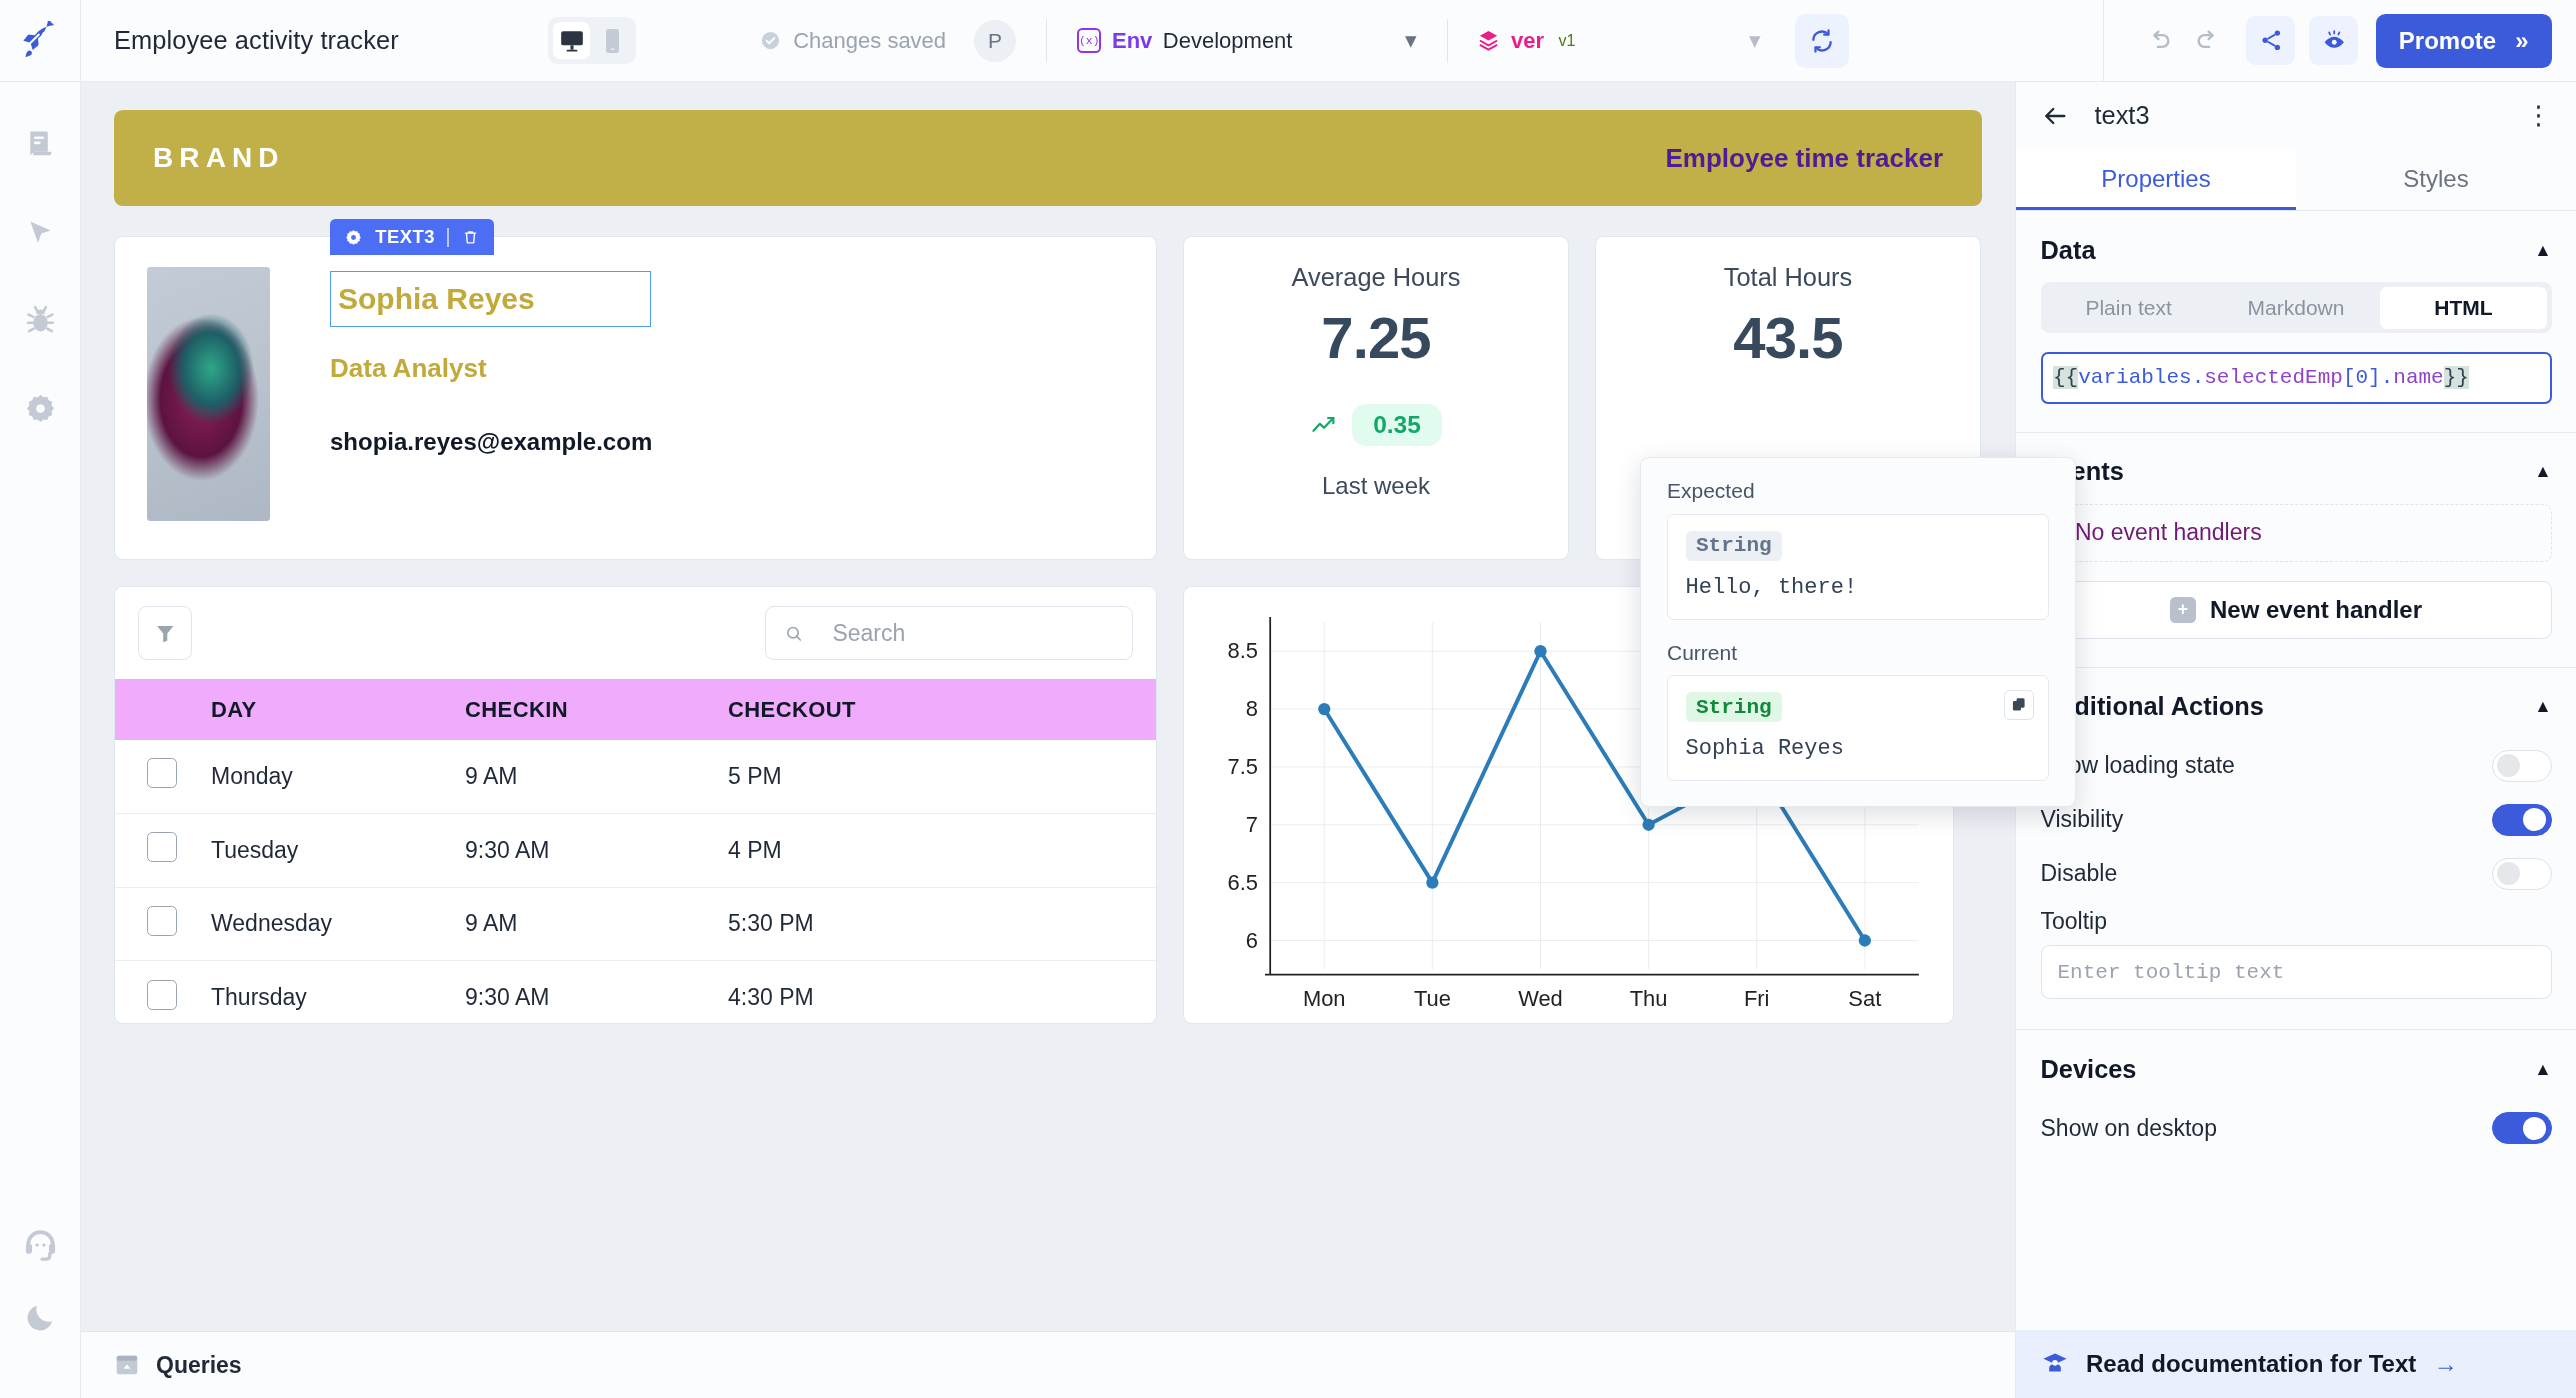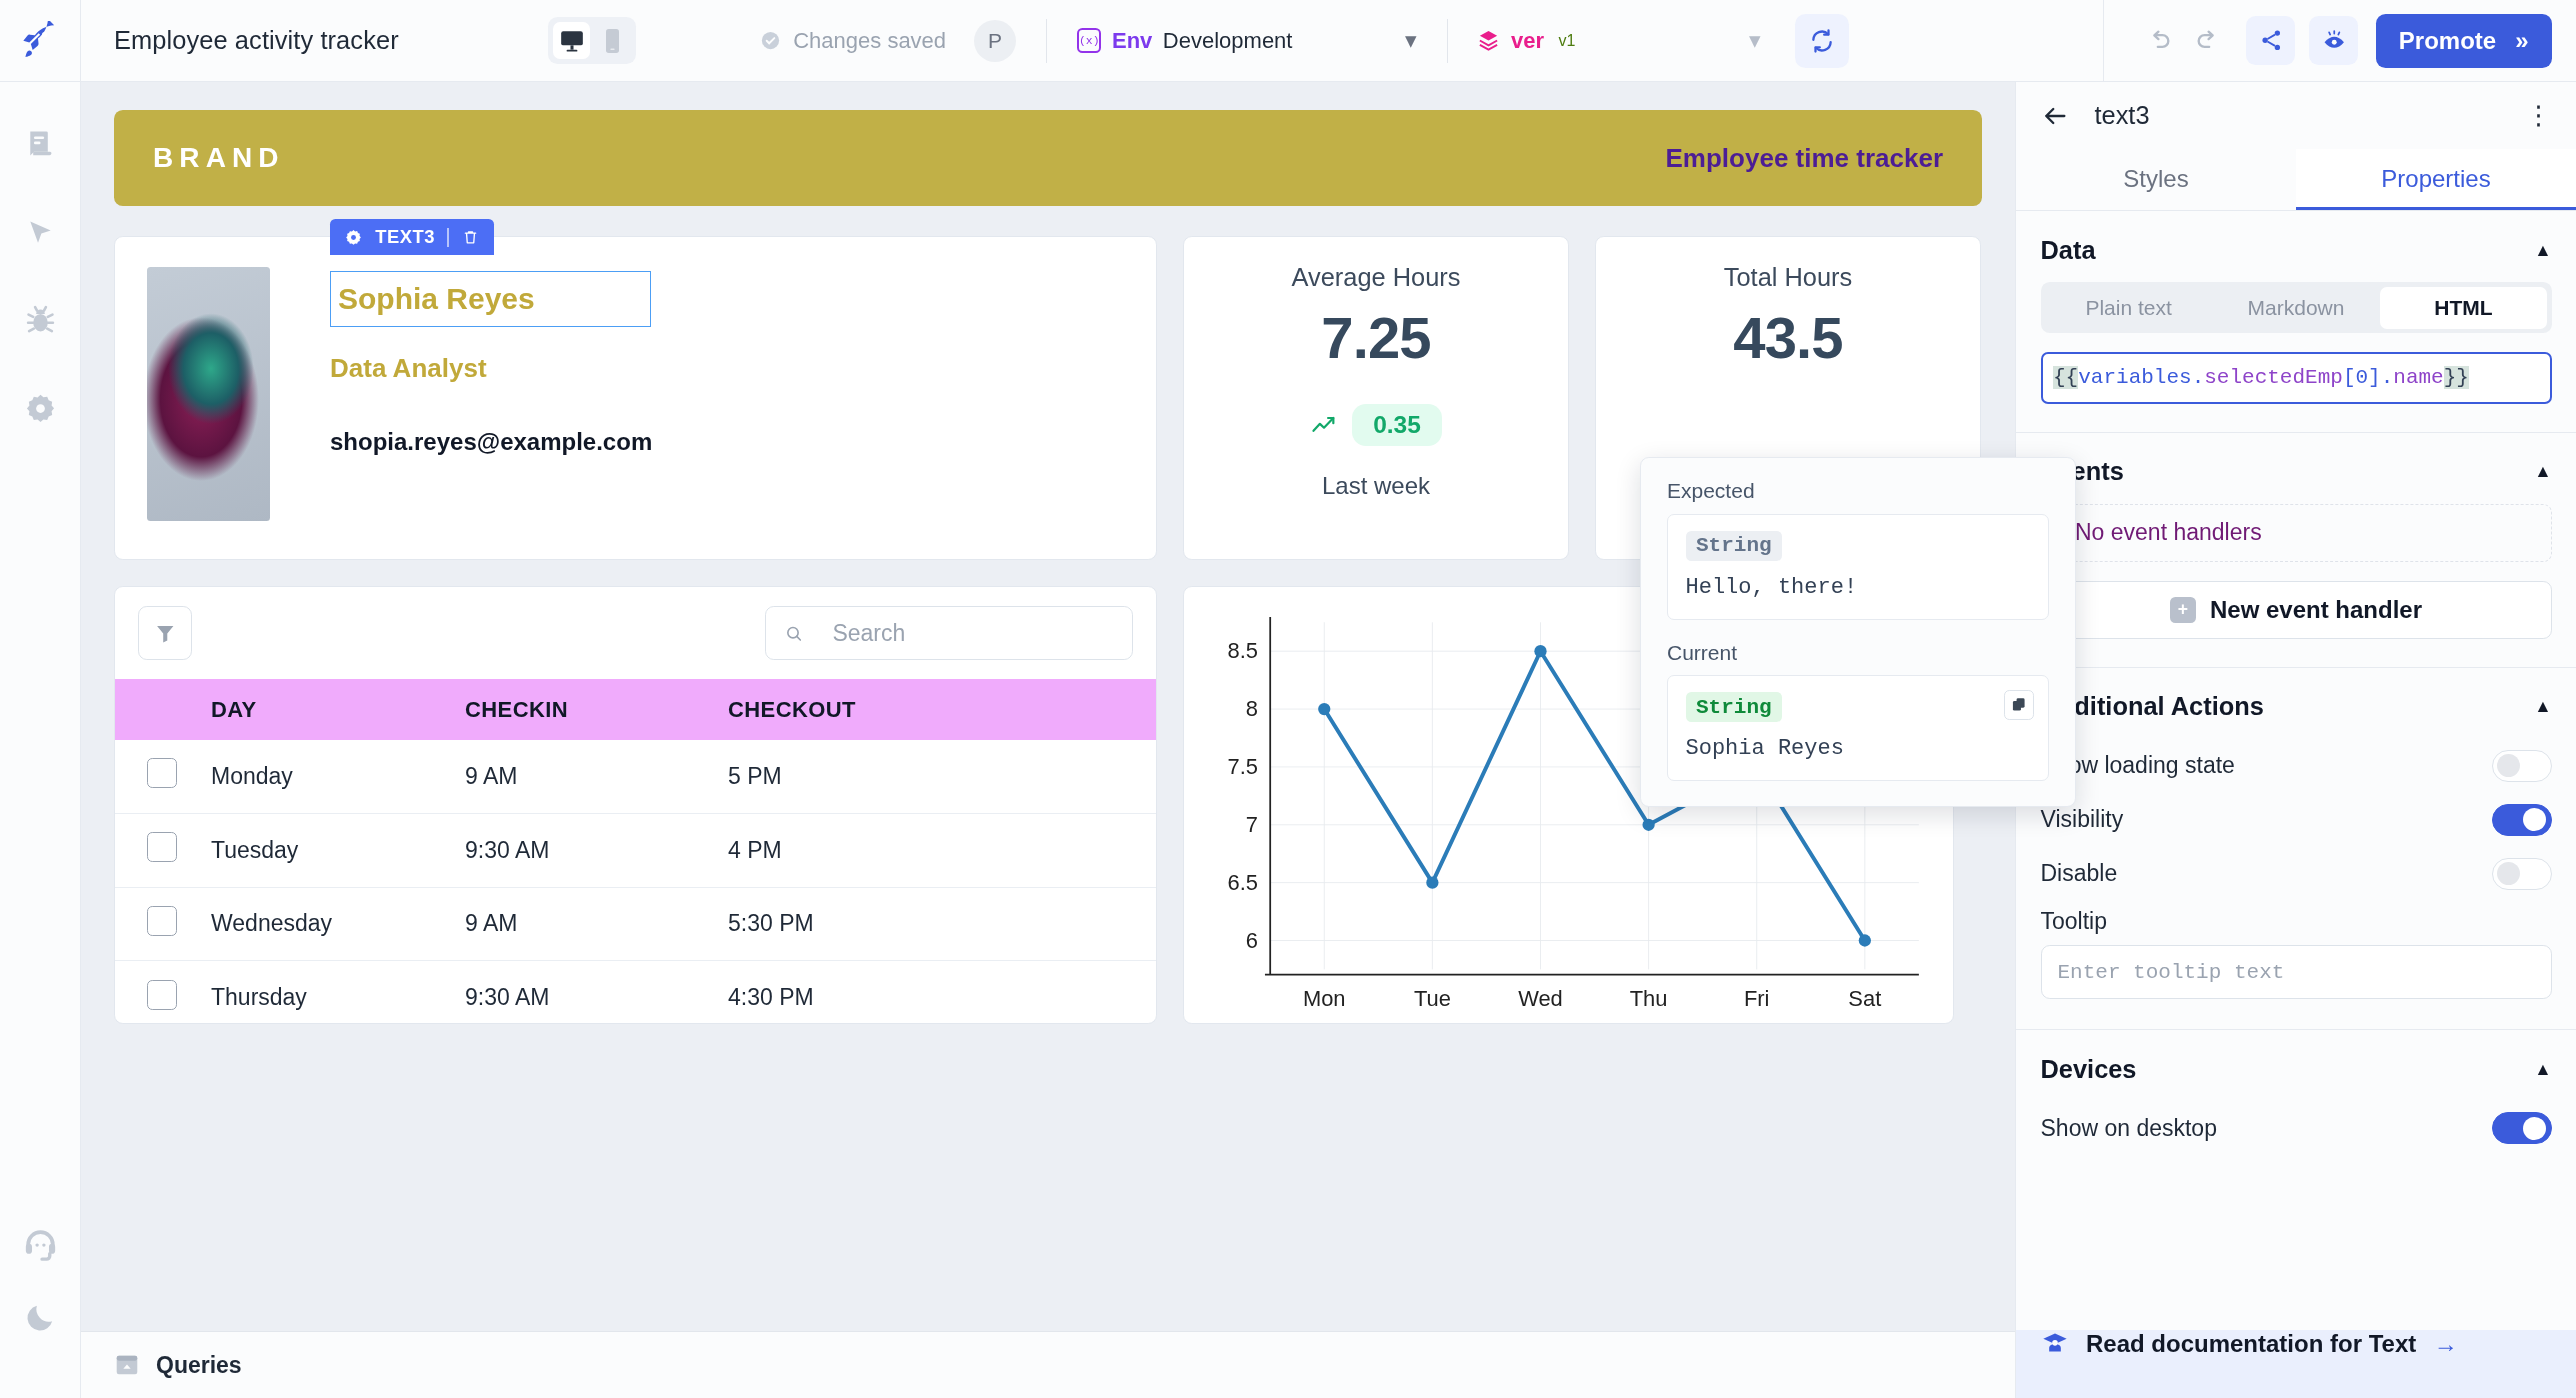--- a/index.html
+++ b/index.html
@@ -253,21 +253,21 @@
   .toggle.on { background: #3b5bdb; border-color: #3b5bdb; }
   .toggle.on .knob { left: auto; right: 4.4px; background: #fff; }
   .tooltip-label { padding: 7px 24.5px 10.5px; font-size: 23px; color: #1f2937; }
   .tooltip-input {
     margin: 0 24.5px; height: 54px; border: 0.9px solid #dde3ea; border-radius: 8.8px;
     padding: 0 16px; font-family: "Liberation Mono", monospace; font-size: 21px;
     color: #1f2937; width: calc(100% - 49px); outline: none; background: #fff;
   }
   .tooltip-input::placeholder { color: #9aa3b0; }
   .doc-link {
-    background: #eaeffd; height: 68px; display: flex; align-items: flex-start;
+    background: #eaeffd; height: 68px; display: flex; align-items: center;
     gap: 17.5px; padding: 0 24.5px; margin-top: auto;
   }
   .doc-text { font-size: 24px; font-weight: bold; color: #111827; }
 
   
   .popover {
     position: absolute; left: 1640px; top: 375px; width: 436px;
     background: #fbfcfd; border: 0.9px solid #e6eaf0; border-radius: 8.8px;
     box-shadow: 0 7px 26px rgba(15,23,42,.14);
     padding: 21px 26px 24.5px; z-index: 50;
@@ -608,22 +608,22 @@
     <div class="inspector">
       <div class="insp-head">
         <svg width="28" height="28" viewBox="0 0 24 24">
           <path d="M20 12H4.5M10.5 6L4.5 12l6 6" stroke="#1f2937" stroke-width="2" fill="none" stroke-linecap="round" stroke-linejoin="round"></path>
         </svg>
         <span class="insp-title">text3</span>
         <span class="kebab">⋮</span>
       </div>
 
       <div class="insp-tabs">
+        <div class="insp-tab active">Properties</div>
         <div class="insp-tab">Styles</div>
-        <div class="insp-tab active">Properties</div>
       </div>
 
       <div class="insp-body">
 
         <div class="sec-head">
           <span class="sec-title">Data</span>
           <span class="caret">▲</span>
         </div>
         <div class="seg">
           <div class="seg-item">Plain text</div>

